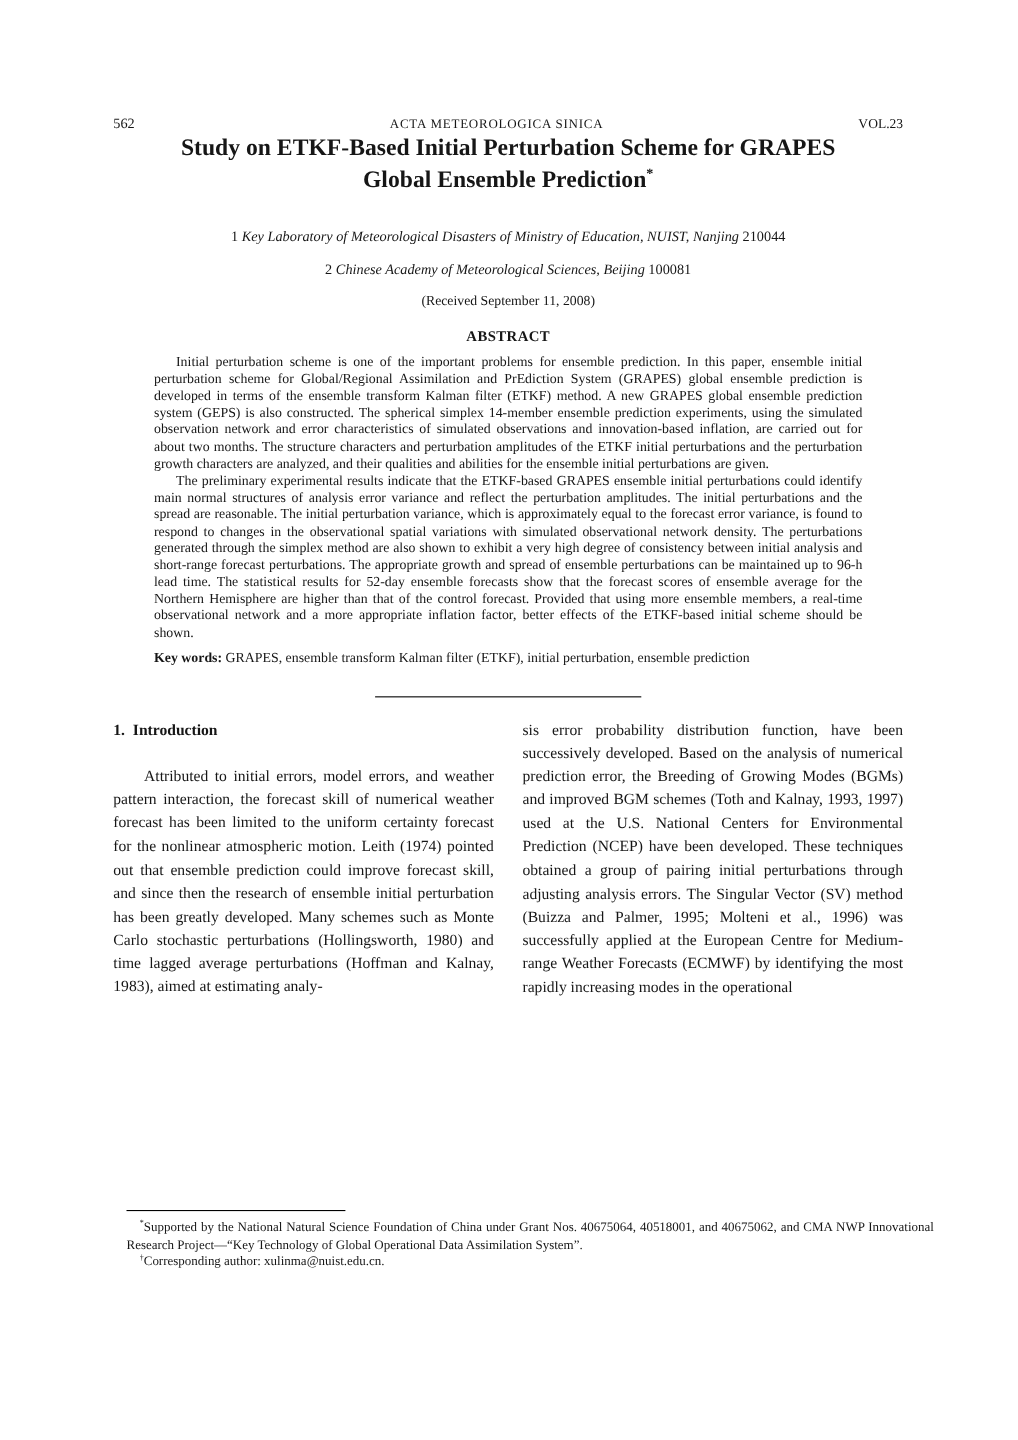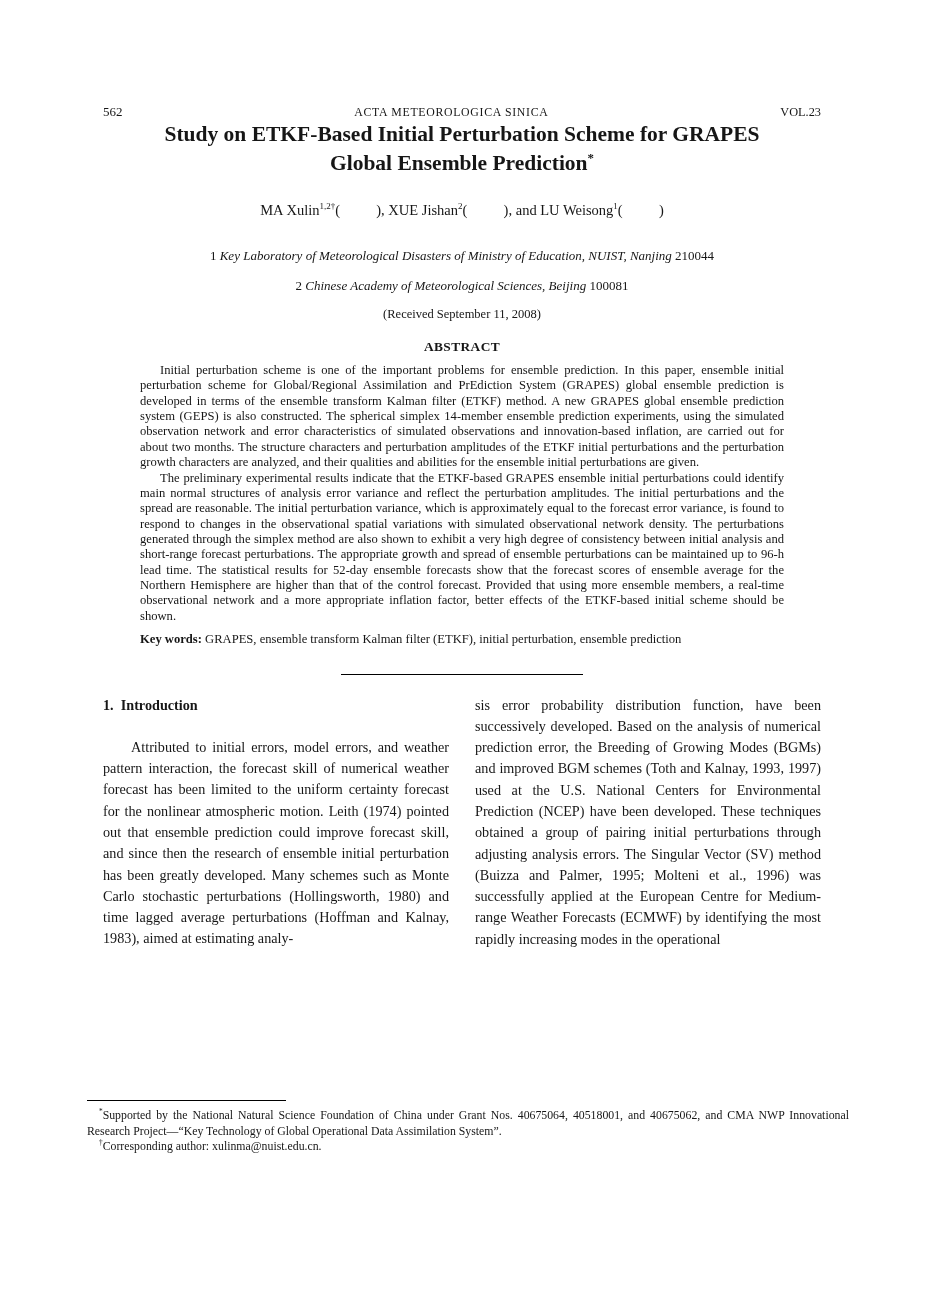--- a/index.html
+++ b/index.html
@@ -63,21 +63,21 @@
   .columns { display:flex; gap:26px; margin-top:20px; }
   .col {
     flex:1; min-width:0;
     font-size:14.2px; line-height:1.5;
     text-align:justify;
   }
   .sec-heading { font-size:14.2px; font-weight:bold; margin-bottom:21px; }
   .col p.indent { text-indent:28px; }
 
   .footnotes {
-    position:absolute; left:87px; right:76px; top:1100px;
+    position:absolute; left:115px; right:76px; top:1100px;
     font-size:11.8px; line-height:1.33;
     text-align:justify;
   }
   .fn-rule { width:199px; height:0; border-top:1px solid #000; margin-bottom:7px; }
   .fn { text-indent:12px; }
 </style>
 </head>
 <body>
 
 <div class="page">
@@ -86,23 +86,20 @@
     <span>562</span>
     <span class="journal">ACTA METEOROLOGICA SINICA</span>
     <span class="vol">VOL.23</span>
   </div>
 
   <h1 class="title">
     <span>Study on ETKF-Based Initial Perturbation Scheme for GRAPES</span><br>
     <span>Global Ensemble Prediction</span><sup>*</sup>
   </h1>
 
-  <div class="authors">
-    <span><span>MA Xulin</span><sup>1,2†</sup><span>(   )</span><span>, </span></span><span><span>XUE Jishan</span><sup>2</sup><span>(   )</span><span>, and </span></span><span><span>LU Weisong</span><sup>1</sup><span>(   )</span></span>
-  </div>
 
   <div class="affiliation">
     <span>1</span>&nbsp;<span class="aff-text">Key Laboratory of Meteorological Disasters of Ministry of Education, NUIST, Nanjing</span><span> 210044</span>
   </div>
 
   <div class="affiliation">
     <span>2</span>&nbsp;<span class="aff-text">Chinese Academy of Meteorological Sciences, Beijing</span><span> 100081</span>
   </div>
 
   <div class="received">(Received September 11, 2008)</div>

